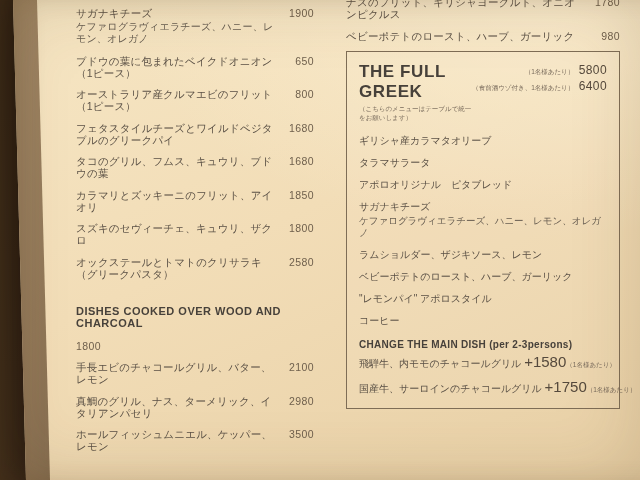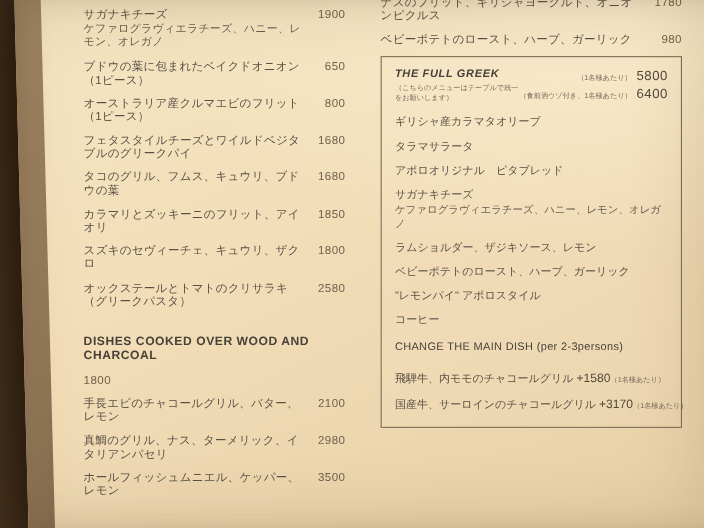--- a/index.html
+++ b/index.html
@@ -28,32 +28,32 @@
   .row .nm{flex:1 1 auto;}
   .row .desc{font-size:10px;color:#665c50;margin-top:2px;}
   .row .price{flex:0 0 auto;color:#6e5f4c;letter-spacing:.4px;}
 
   .sec-head{font-weight:bold;font-size:11px;letter-spacing:.5px;color:#47413a;
             margin:25px 0 11px 0;}
 
   .fg-box{border:1px solid #7e6d56;padding:10px 12px 12px 12px;margin:7px 0 0 0;
           background:rgba(255,248,230,.08);}
   .fg-head{display:flex;justify-content:space-between;align-items:flex-start;margin-bottom:12px;}
-  .fg-title{font-weight:bold;font-size:10px;letter-spacing:.6px;color:#47413a;font-style:italic;}
+  .fg-title{font-weight:bold;font-size:17px;letter-spacing:.6px;color:#47413a;}
   .fg-sub{font-size:6.5px;color:#77695a;margin-top:3px;letter-spacing:0;}
   .fg-prices{text-align:right;}
   .fg-price-line{white-space:nowrap;line-height:13px;}
   .fg-price-label{font-size:6.5px;color:#77695a;}
   .fg-price-val{font-size:12px;color:#55493c;letter-spacing:.4px;}
   .fg-course{font-size:10px;line-height:11.5px;margin-bottom:10.5px;}
   .fg-course .desc{font-size:9.5px;color:#665c50;margin-top:2.5px;}
-  .fg-change-head{font-weight:normal;font-size:10px;letter-spacing:.3px;color:#47413a;
-                  margin:13px 0 17px 0;}
+  .fg-change-head{font-weight:bold;font-size:10px;letter-spacing:.3px;color:#47413a;
+                  margin:13px 0 6px 0;}
   .fg-opt{font-size:10px;line-height:12px;margin-bottom:10px;white-space:nowrap;}
-  .fg-opt .opt-price{color:#55493c;font-size:11px;}
+  .fg-opt .opt-price{color:#55493c;font-size:15px;}
   .fg-opt .opt-note{font-size:6.5px;color:#77695a;}
 </style>
 </head>
 <body>
 
 <div class="photo">
   <div class="page"></div>
   <div class="dark-strip"></div>
   <div class="tan-strip"></div>
 
@@ -143,19 +143,19 @@
         <div>サガナキチーズ</div>
         <div class="desc">ケファログラヴィエラチーズ、ハニー、レモン、オレガノ</div>
       </div>
       <div class="fg-course">ラムショルダー、ザジキソース、レモン</div>
       <div class="fg-course">ベビーポテトのロースト、ハーブ、ガーリック</div>
       <div class="fg-course">"レモンパイ" アポロスタイル</div>
       <div class="fg-course">コーヒー</div>
 
       <div class="fg-change-head">CHANGE THE MAIN DISH (per 2-3persons)</div>
       <div class="fg-opt"><span>飛騨牛、内モモのチャコールグリル</span> <span class="opt-price">+1580</span><span class="opt-note">（1名様あたり）</span></div>
-      <div class="fg-opt" style="margin-bottom:0;"><span>国産牛、サーロインのチャコールグリル</span> <span class="opt-price">+3170</span><span class="opt-note">（1名様あたり）</span></div>
+      <div class="fg-opt" style="margin-bottom:0;"><span>国産牛、サーロインのチャコールグリル</span> <span class="opt-price">+1750</span><span class="opt-note">（1名様あたり）</span></div>
     </div>
 
   </div>
 
   <div class="page-shadow"></div>
 </div>
 
 </body></html>

